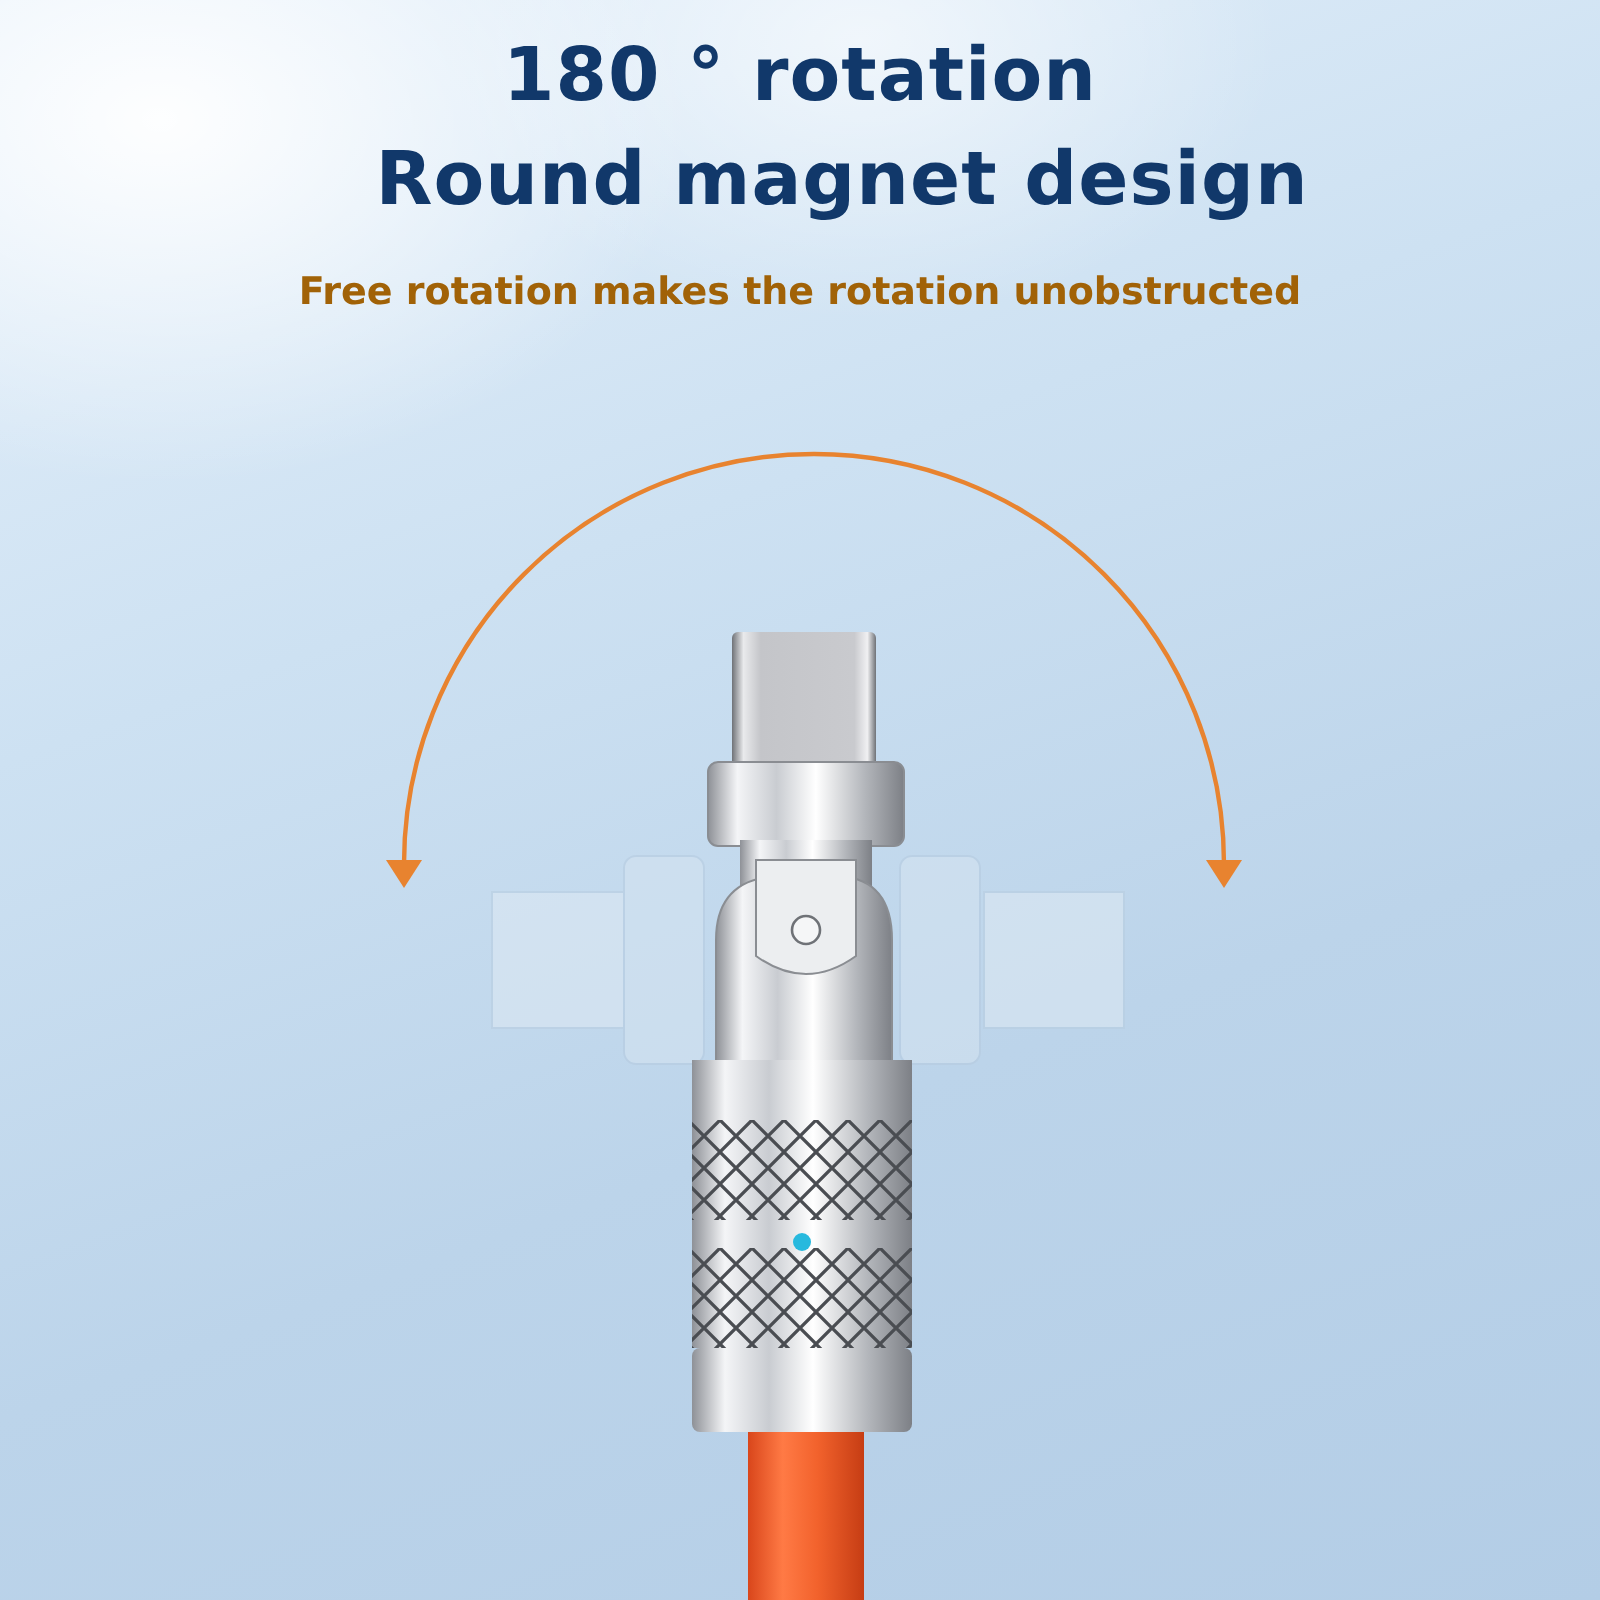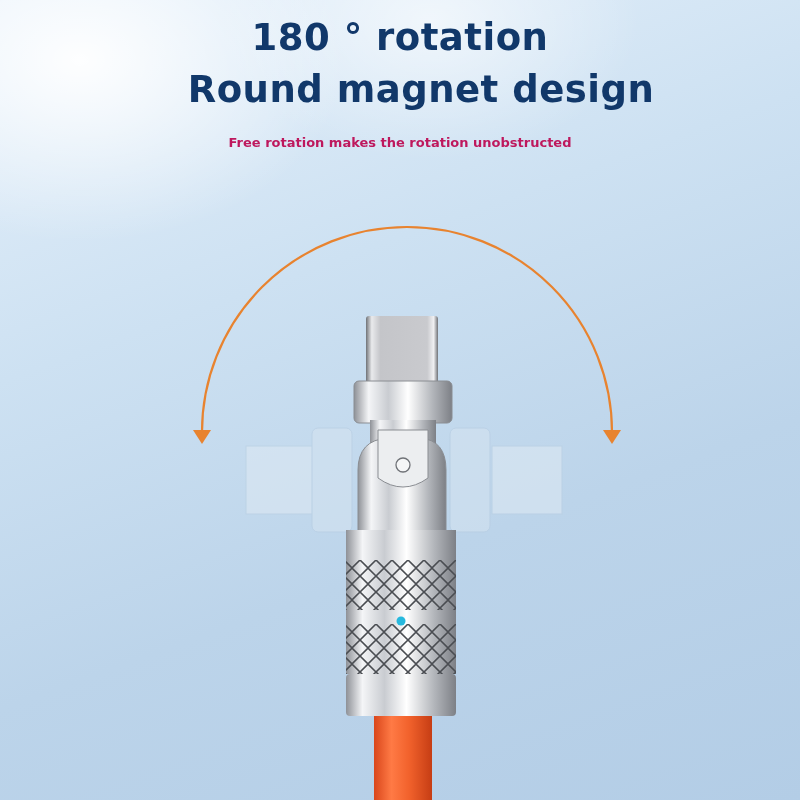--- a/index.html
+++ b/index.html
@@ -5,21 +5,21 @@
   html,body{margin:0;padding:0;}
   body{width:800px;height:800px;overflow:hidden;position:relative;
     background:
       radial-gradient(ellipse 380px 260px at 80px 60px, rgba(255,255,255,0.95), rgba(255,255,255,0) 70%),
       radial-gradient(ellipse 300px 200px at 430px 20px, rgba(255,255,255,0.6), rgba(255,255,255,0) 70%),
       linear-gradient(160deg,#e6f1fb 0%,#cde1f2 35%,#bcd4ea 65%,#b3cde6 100%);
     font-family:"DejaVu Sans","Liberation Sans",sans-serif;}
   .title{position:absolute;left:0;width:800px;text-align:center;color:#11386a;font-weight:bold;}
   .t1{top:16px;font-size:37px;letter-spacing:0.5px;}
   .t2{top:68px;font-size:37px;letter-spacing:0.5px;margin-left:21px;}
-  .t3{top:135px;font-size:13px;color:#be185d;}
+  .t3{top:135px;font-size:19px;color:#a16207;}
   svg{position:absolute;left:0;top:0;}
 </style>
 </head>
 <body>
 
 <div class="title t1">180 ° rotation</div>
 <div class="title t2">Round magnet design</div>
 <div class="title t3">Free rotation makes the rotation unobstructed</div>
 
 <svg width="800" height="800" viewBox="0 0 800 800">

